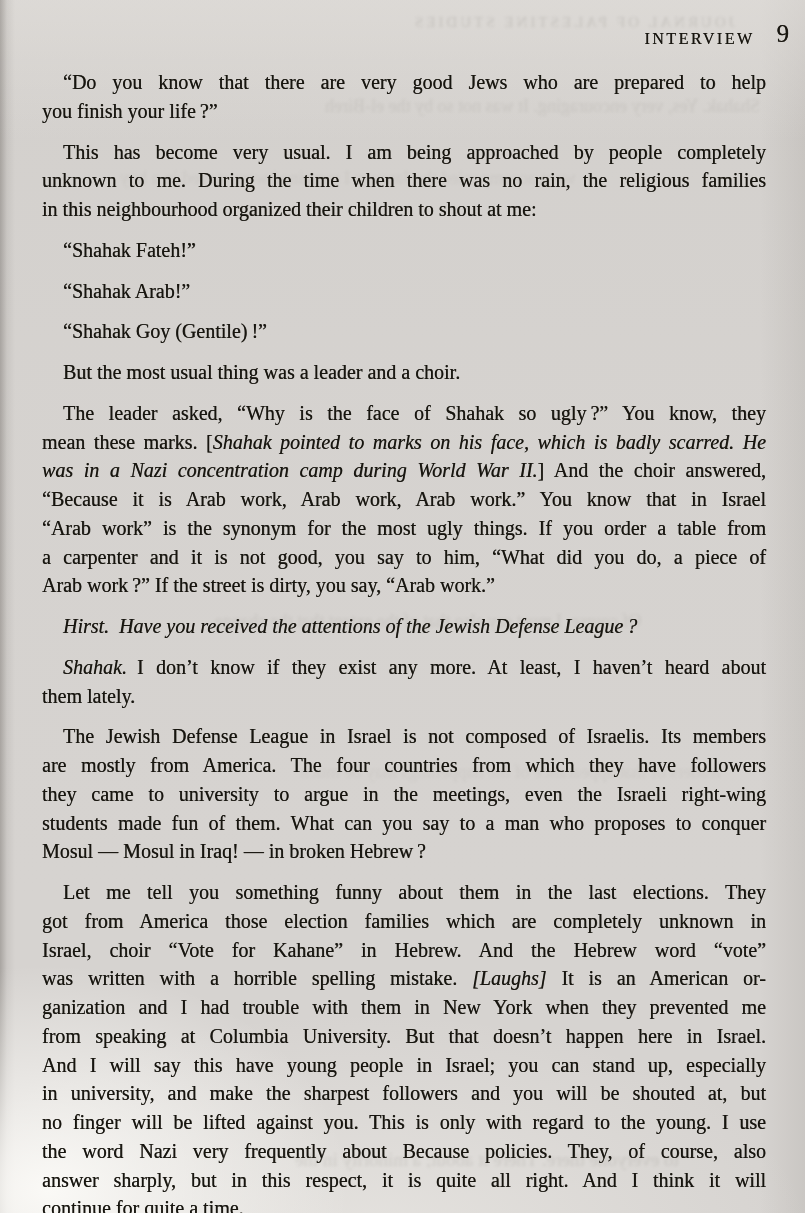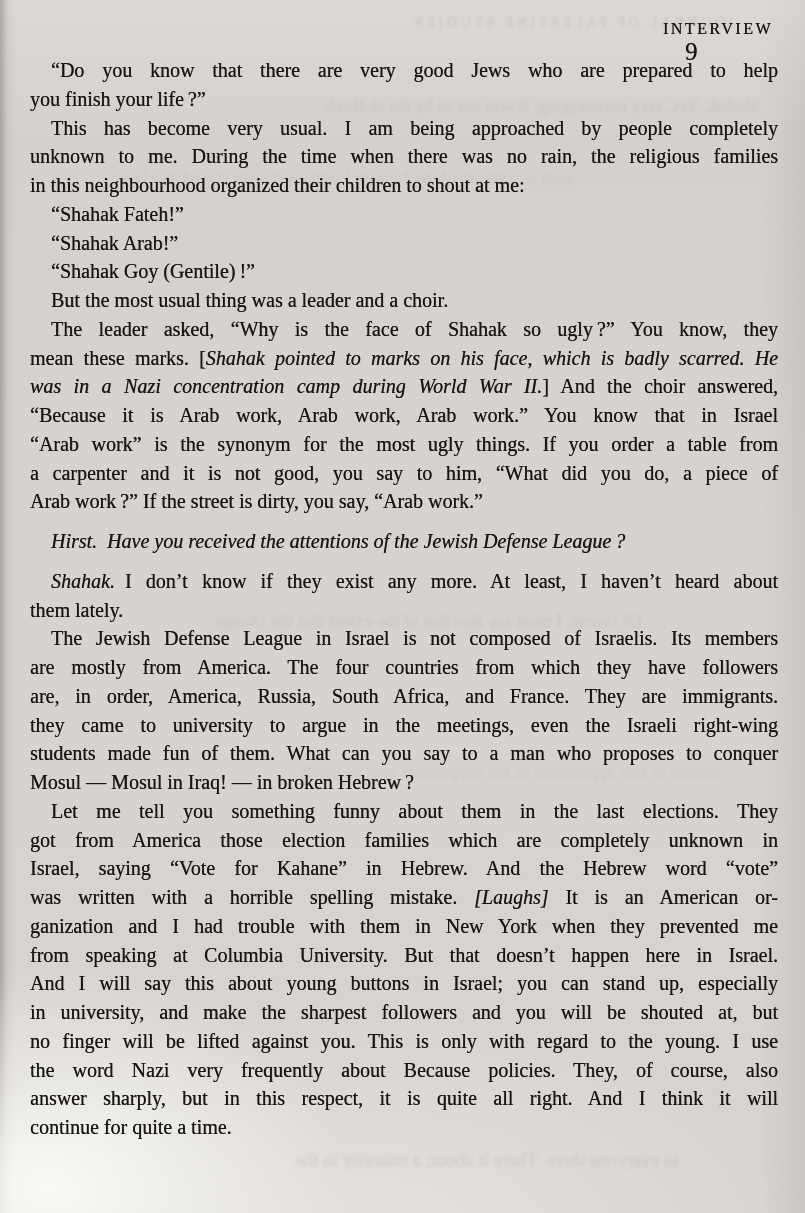--- a/index.html
+++ b/index.html
@@ -20,42 +20,41 @@
       radial-gradient(ellipse 430px 320px at 6% 98%, rgba(252,251,248,0.95), rgba(252,251,248,0) 70%),
       radial-gradient(ellipse 600px 300px at 45% 102%, rgba(240,238,234,0.55), rgba(240,238,234,0) 75%),
       linear-gradient(90deg, rgba(100,95,90,0.40) 0px, rgba(100,95,90,0.10) 7px, rgba(100,95,90,0) 15px),
       linear-gradient(180deg, rgba(228,225,221,0.55) 0px, rgba(228,225,221,0) 140px),
       linear-gradient(270deg, rgba(115,110,103,0.12) 0px, rgba(115,110,103,0) 45px),
       linear-gradient(180deg, rgba(205,202,198,0.35) 0px, rgba(210,207,203,0.15) 400px, rgba(215,212,208,0.0) 900px);
   }
   .header {
     position: absolute;
     top: 20px;
-    right: 32px;
+    right: 16px;
     display: flex;
-    align-items: flex-start;
+    align-items: flex-end;
     text-shadow: 0.3px 0 0 rgba(24,21,15,0.8);
-    flex-direction: column;
   }
   .running-title {
     font-size: 16px;
     letter-spacing: 2.5px;
   }
   .page-number {
     font-size: 25px;
     margin-left: 22px;
   }
   .text-block {
     position: absolute;
     left: 30px;
     top: 56px;
     width: 748px;
     text-shadow: 0.3px 0 0 rgba(24,21,15,0.75);
   }
-  .paragraph { margin: 0; }
+  .paragraph { margin: 12px; }
   .line {
     font-size: 20px;
     line-height: 28.75px;
     text-align: justify;
     text-align-last: justify;
   }
   .line.last { text-align-last: auto; }
   .line.indent { text-indent: 21px; }
   .it { font-style: italic; }
   .ghost {
@@ -109,33 +108,32 @@
       <div class="paragraph" style="margin-top: 11px;">
         <div class="line last indent"><span class="it">Hirst. Have you received the attentions of the Jewish Defense League ?</span></div>
       </div>
       <div class="paragraph" style="margin-top: 11px;">
         <div class="line indent"><span class="it">Shahak.</span><span> I don’t know if they exist any more. At least, I haven’t heard about</span></div>
         <div class="line last"><span>them lately.</span></div>
       </div>
       <div class="paragraph">
         <div class="line indent"><span>The Jewish Defense League in Israel is not composed of Israelis. Its members</span></div>
         <div class="line"><span>are mostly from America. The four countries from which they have followers</span></div>
-        <div class="line"><span>are, in order, America, Russia, South Africa, and France. They are immigrants.</span></div>
         <div class="line"><span>they came to university to argue in the meetings, even the Israeli right-wing</span></div>
         <div class="line"><span>students made fun of them. What can you say to a man who proposes to conquer</span></div>
         <div class="line last"><span>Mosul — Mosul in Iraq! — in broken Hebrew ?</span></div>
       </div>
       <div class="paragraph">
         <div class="line indent"><span>Let me tell you something funny about them in the last elections. They</span></div>
         <div class="line"><span>got from America those election families which are completely unknown in</span></div>
-        <div class="line"><span>Israel, saying “Vote for Kahane” in Hebrew. And the Hebrew word “vote”</span></div>
+        <div class="line"><span>Israel, choir “Vote for Kahane” in Hebrew. And the Hebrew word “vote”</span></div>
         <div class="line"><span>was written with a horrible spelling mistake. </span><span class="it">[Laughs]</span><span> It is an American or-</span></div>
         <div class="line"><span>ganization and I had trouble with them in New York when they prevented me</span></div>
         <div class="line"><span>from speaking at Columbia University. But that doesn’t happen here in Israel.</span></div>
-        <div class="line"><span>And I will say this about young buttons in Israel; you can stand up, especially</span></div>
+        <div class="line"><span>And I will say this have young people in Israel; you can stand up, especially</span></div>
         <div class="line"><span>in university, and make the sharpest followers and you will be shouted at, but</span></div>
         <div class="line"><span>no finger will be lifted against you. This is only with regard to the young. I use</span></div>
         <div class="line"><span>the word Nazi very frequently about Because policies. They, of course, also</span></div>
         <div class="line"><span>answer sharply, but in this respect, it is quite all right. And I think it will</span></div>
         <div class="line last"><span>continue for quite a time.</span></div>
       </div>
     </div>
   <div id="ghost-layer">
       <div class="ghost" style="left: 412px; top: 14px; font-size: 15px; opacity: 0.2; letter-spacing: 3px;">JOURNAL OF PALESTINE STUDIES</div>
       <div class="ghost" style="left: 325px; top: 96px; font-size: 18px; opacity: 0.13;">Shahak. Yes, very encouraging. It was not so by the el-Bireh</div>

